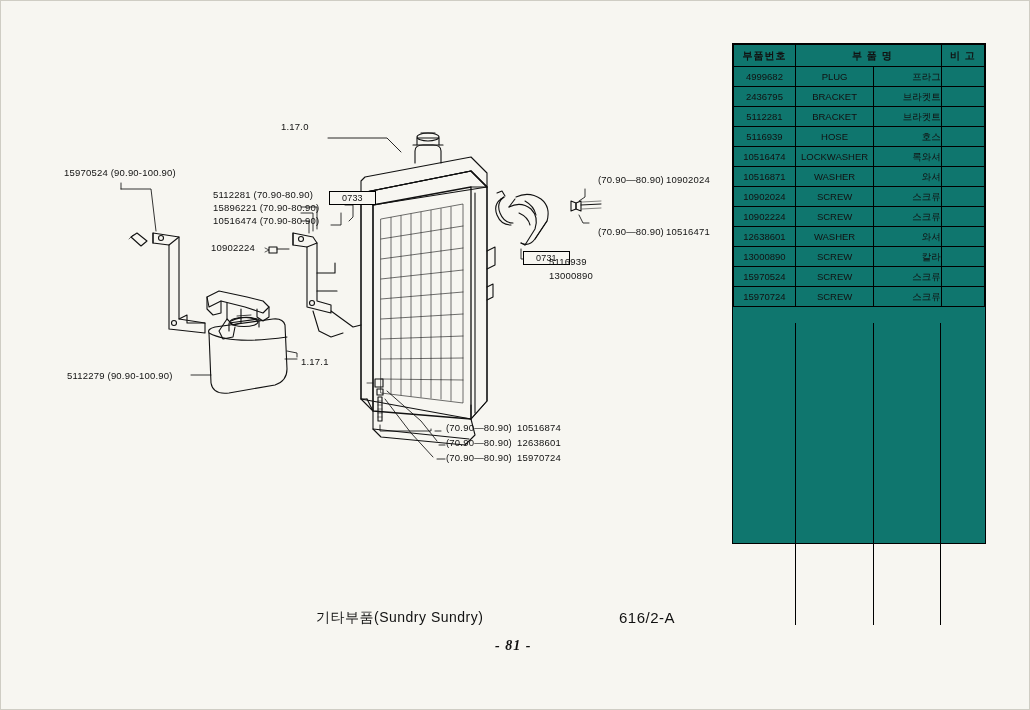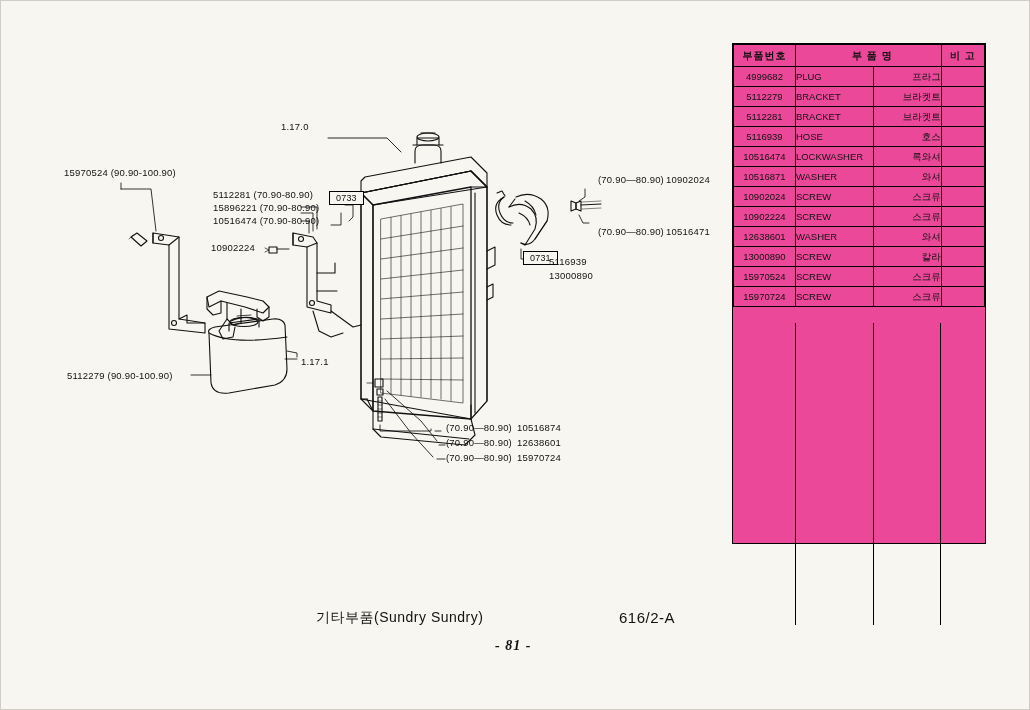--- a/index.html
+++ b/index.html
@@ -17,42 +17,42 @@
     box-sizing:border-box;
   }
 
   
   .parts-table{
     position:absolute;
     left:731px;top:42px;
     width:254px;height:501px;
     border:1.5px solid #000;
     box-sizing:border-box;
-    background:#ec4899;
+    background:#0f766e;
   }
   .parts-table table{
     border-collapse:collapse;
     width:100%;
     font-size:9.5px;
   }
   .parts-table th,.parts-table td{
     border:1px solid #000;
     padding:0;
     height:19px;
     line-height:19px;
     font-weight:normal;
   }
   .parts-table thead th{
     height:21px;line-height:21px;
     font-size:10px;
     font-weight:bold;
     letter-spacing:1px;
   }
   .col-num{width:62px;text-align:center;}
-  .col-en{width:78px;text-align:left;padding-left:6px;}
+  .col-en{width:78px;text-align:center;padding-left:6px;}
   .col-kr{width:70px;text-align:right;padding-left:6px;}
   .col-note{width:44px;text-align:center;}
   .parts-table td.col-num{text-align:center;}
 
   
   .vrule{
     position:absolute;top:0;bottom:0;width:0;border-left:1px solid #000;
   }
 
   
@@ -74,21 +74,21 @@
   
   .drawing{position:absolute;left:0;top:0;width:731px;height:660px;}
   .lbl{
     position:absolute;
     font-size:9.5px;
     white-space:nowrap;
     letter-spacing:0.2px;
   }
   .lbl.boxed{
     border:1px solid #000;
-    padding:1px 6px;
+    padding:1px 12px;
     background:#f7f6f1;
     font-size:9px;
   }
   svg{position:absolute;left:0;top:0;overflow:visible;}
 </style>
 </head>
 <body>
 
 <div class="page">
 
@@ -270,21 +270,21 @@
         </tr>
       </thead>
       <tbody>
         <tr>
           <td class="col-num">4999682</td>
           <td class="col-en">PLUG</td>
           <td class="col-kr">프라그</td>
           <td class="col-note"></td>
         </tr>
         <tr>
-          <td class="col-num">5112279</td>
+          <td class="col-num">2436795</td>
           <td class="col-en">BRACKET</td>
           <td class="col-kr">브라켓트</td>
           <td class="col-note"></td>
         </tr>
         <tr>
           <td class="col-num">5112281</td>
           <td class="col-en">BRACKET</td>
           <td class="col-kr">브라켓트</td>
           <td class="col-note"></td>
         </tr>

